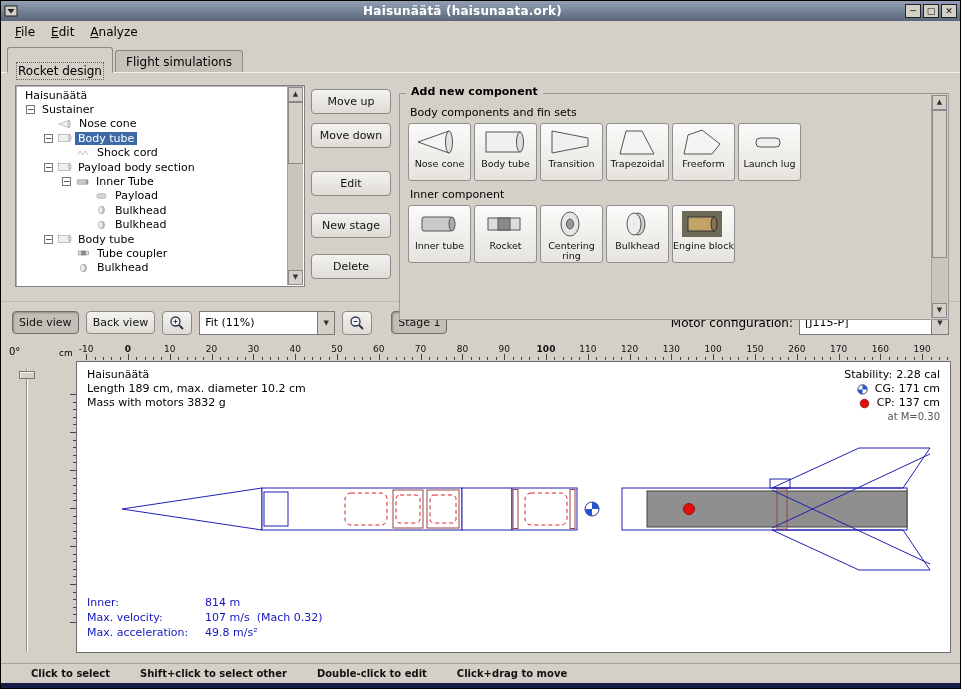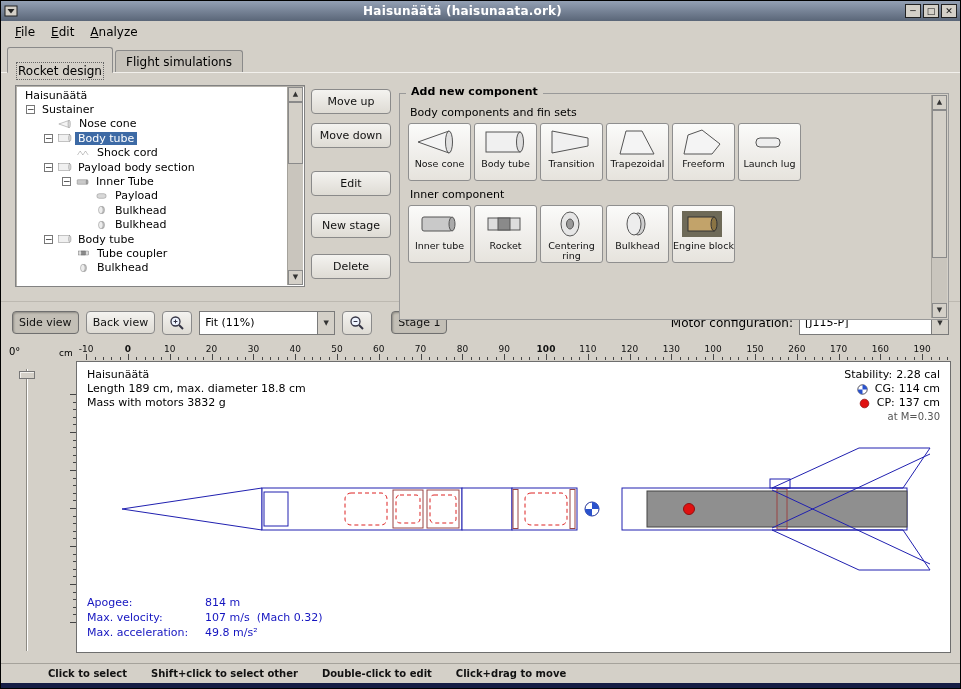--- a/index.html
+++ b/index.html
@@ -85,21 +85,21 @@
   .fig-info { position:absolute; left:10px; top:6px; font-size:11px; line-height:14px; color:#000; }
   .fig-stab { position:absolute; right:10px; top:6px; font-size:11px; line-height:14px; text-align:right; }
   .stab-row { display:flex; justify-content:flex-end; align-items:center; gap:4px; }
   .mach { font-size:10px; color:#555; }
   .flight-stats { position:absolute; left:10px; bottom:12px; font-size:11px; line-height:15px; color:#1515c0; }
   .stat-row { display:flex; }
   .stat-label { width:118px; }
   .stat-value { white-space:pre; }
 
   
-  .hintbar { height:20px; display:flex; align-items:center; gap:24px; padding-left:47px; font-size:10px; font-weight:bold; color:#111; border-top:1px solid #a5a29b; }
+  .hintbar { height:20px; display:flex; align-items:center; gap:30px; padding-left:30px; font-size:10px; font-weight:bold; color:#111; border-top:1px solid #a5a29b; }
   .bottomstrip { height:7px; background:#161d45; }
 </style>
 </head>
 <body>
 
 <div class="window">
 
   <div class="titlebar">
     <span class="ticon">
       <svg width="14" height="12" viewBox="0 0 14 12">
@@ -617,55 +617,55 @@
           <circle cx="515" cy="147" r="7" fill="#fff" stroke="#223399"></circle>
           <path d="M515,147 L515,140 A7,7 0 0 1 522,147 Z" fill="#2a52cc"></path>
           <path d="M515,147 L515,154 A7,7 0 0 1 508,147 Z" fill="#2a52cc"></path>
         </g>
 
         <circle cx="612" cy="147" r="5.5" fill="#e01010" stroke="#901010"></circle>
       </svg>
 
       <div class="fig-info">
         <div>Haisunäätä</div>
-        <div>Length 189 cm, max. diameter 18.8 cm</div>
+        <div>Length 189 cm, max. diameter 10.2 cm</div>
         <div>Mass with motors 3832 g</div>
       </div>
 
       <div class="fig-stab">
         <div class="stab-row">
           <span>Stability:</span>
             <span>2.28 cal</span>
         </div>
         <div class="stab-row">
           <span class="icn">
               <svg width="11" height="11" viewBox="0 0 14 14">
                 <circle cx="7" cy="7" r="6" fill="#fff" stroke="#223"></circle>
                 <path d="M7,7 L7,1 A6,6 0 0 1 13,7 Z" fill="#2a52cc"></path>
                 <path d="M7,7 L7,13 A6,6 0 0 1 1,7 Z" fill="#2a52cc"></path>
               </svg>
             </span>
           <span>CG:</span>
-            <span>114 cm</span>
+            <span>171 cm</span>
         </div>
         <div class="stab-row">
           <span class="icn">
               <svg width="11" height="11" viewBox="0 0 14 14">
                 <circle cx="7" cy="7" r="5.5" fill="#e01010" stroke="#901010"></circle>
               </svg>
             </span>
           <span>CP:</span>
             <span>137 cm</span>
         </div>
         <div class="mach">at M=0.30</div>
       </div>
 
       <div class="flight-stats" id="flight-stats">
           <div class="stat-row">
-            <span class="stat-label">Apogee:</span>
+            <span class="stat-label">Inner:</span>
             <span class="stat-value">814 m</span>
           </div>
           <div class="stat-row">
             <span class="stat-label">Max. velocity:</span>
             <span class="stat-value">107 m/s  (Mach 0.32)</span>
           </div>
           <div class="stat-row">
             <span class="stat-label">Max. acceleration:</span>
             <span class="stat-value">49.8 m/s²</span>
           </div>

